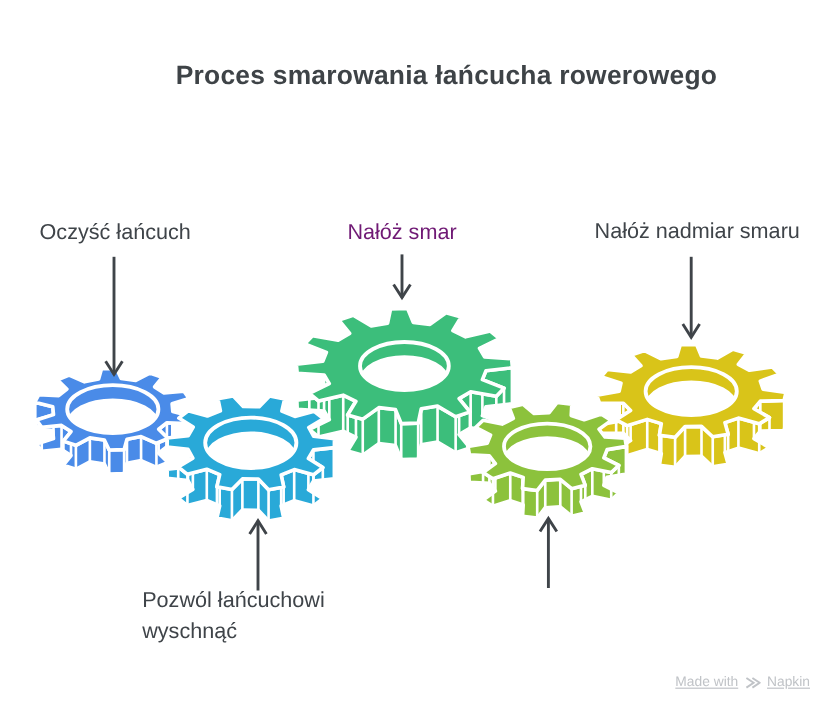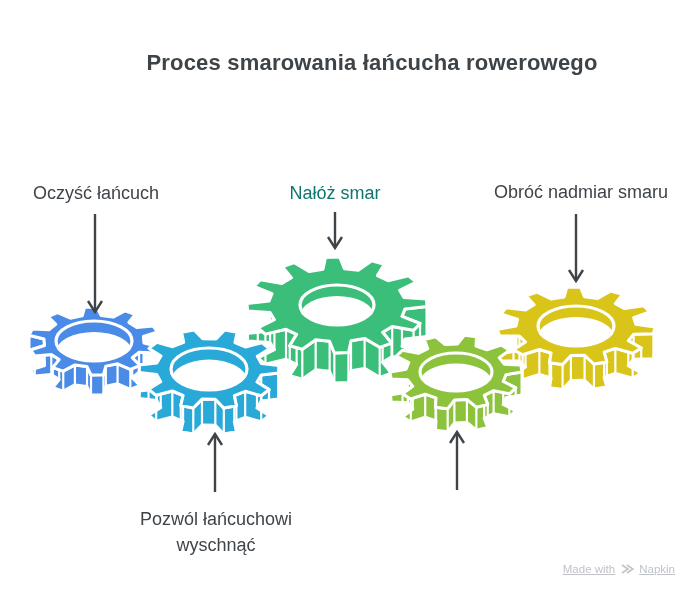--- a/index.html
+++ b/index.html
@@ -2,23 +2,23 @@
 <html><head>
 <meta charset="utf-8">
 <style>
   html,body{margin:0;padding:0;background:#fff;}
   .stage{position:relative;width:696px;height:601px;background:#fff;overflow:hidden;
          font-family:"Liberation Sans",sans-serif;}
   .canvas{position:absolute;left:0;top:0;}
   .title{position:absolute;top:50px;left:0;width:100%;text-align:center;
          font-size:22px;font-weight:bold;letter-spacing:.2px;color:#3E4347;padding-left:24px;}
   .label{position:absolute;transform:translateX(-50%);font-size:18px;color:#3F4449;
-         text-align:center;white-space:nowrap;line-height:1.45;}
+         text-align:left;white-space:nowrap;line-height:1.45;}
   .l0{left:96px;top:180px;}
-  .l1{left:216px;top:506px;width:195px;white-space:normal;}
+  .l1{left:216px;top:487px;width:195px;white-space:normal;}
   .l2{left:335px;top:180px;}
   .l3{left:457px;top:505px;}
   .l4{left:581px;top:179px;}
   .watermark{position:absolute;right:21px;top:563px;display:flex;align-items:center;
              gap:5px;font-size:11.5px;color:#C0C3C7;text-decoration:underline;}
   .watermark svg{display:block;}
 </style>
 </head>
 <body>
 
@@ -176,22 +176,22 @@
       <g>
         <line x1="457" y1="490" x2="457" y2="432" stroke="#3F4449" stroke-width="2.4"></line>
         <polyline points="450,443 457,432 464,443" fill="none" stroke="#3F4449" stroke-width="2.4" stroke-linejoin="miter" stroke-linecap="butt"></polyline>
       </g>
     </svg>
 
   <div class="title" style="color: rgb(62, 67, 71);">Proces smarowania łańcucha rowerowego</div>
 
   <div class="label l0" style="color: rgb(63, 68, 73);">Oczyść łańcuch</div>
   <div class="label l1" style="color: rgb(63, 68, 73);">Pozwól łańcuchowi wyschnąć</div>
-  <div class="label l2" style="color: #0f766e;">Nałóż smar</div>
-  <div class="label l4" style="color: rgb(63, 68, 73);">Obróć nadmiar smaru</div>
+  <div class="label l2" style="color: #701a75;">Nałóż smar</div>
+  <div class="label l4" style="color: rgb(63, 68, 73);">Nałóż nadmiar smaru</div>
 
   <div class="watermark" style="color: rgb(192, 195, 199);">
     <span>Made with</span>
     <svg width="14" height="12" viewBox="0 0 14 12">
       <path d="M2 2 L8 6 L2 10" fill="none" stroke="#C0C3C7" stroke-width="1.6"></path>
       <path d="M7 2 L13 6 L7 10" fill="none" stroke="#C0C3C7" stroke-width="1.6"></path>
     </svg>
     <span>Napkin</span>
   </div>
 </div>

